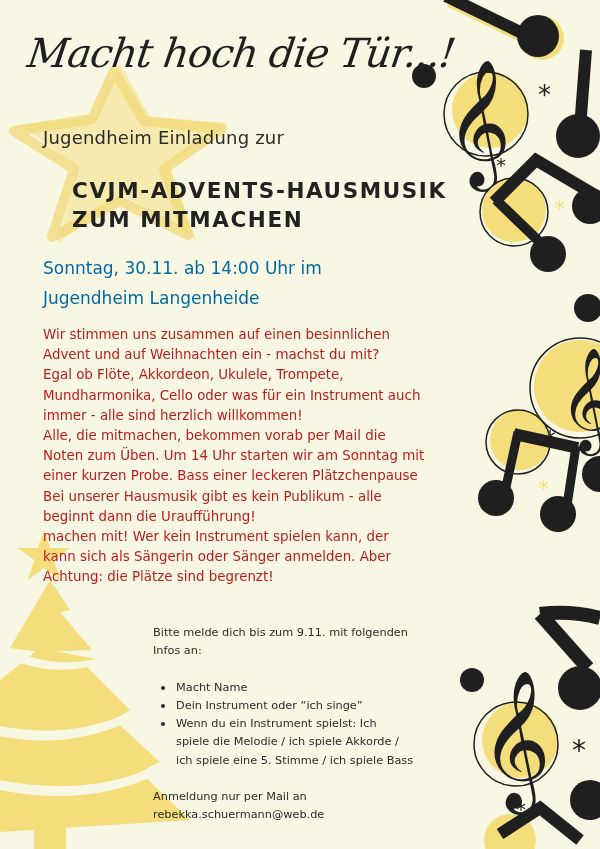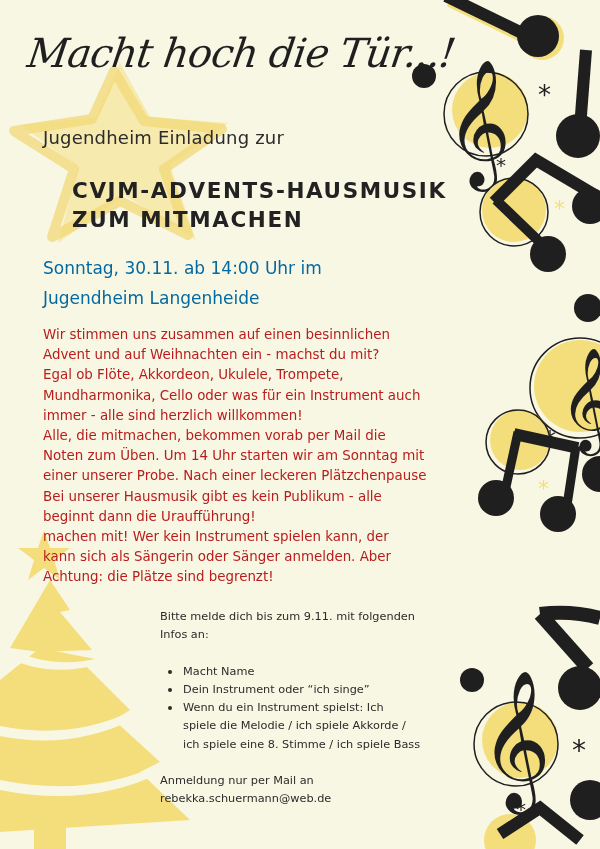--- a/index.html
+++ b/index.html
@@ -54,26 +54,25 @@
       position: absolute;
       left: 43px; top: 325px;
       width: 420px;
       font-size: 13.4px;
       line-height: 20.2px;
       color: #b91c1c;
     }
     .body-text div { white-space: nowrap; }
     .signup {
       position: absolute;
-      left: 153px; top: 608px;
+      left: 153px; top: 624px;
       width: 300px;
       font-size: 11.3px;
       line-height: 18.3px;
       color: #2b2b2b;
-      margin-left: 7px;
     }
     .signup div.line { white-space: nowrap; }
     .signup ul {
       list-style: none;
       margin: 18px 0 18px 0;
       padding-left: 0;
     }
     .signup li {
       position: relative;
       padding-left: 23px;
@@ -185,21 +184,21 @@
 </div>
 
 <div class="body-text">
   <div>Wir stimmen uns zusammen auf einen besinnlichen</div>
   <div>Advent und auf Weihnachten ein - machst du mit?</div>
   <div>Egal ob Flöte, Akkordeon, Ukulele, Trompete,</div>
   <div>Mundharmonika, Cello oder was für ein Instrument auch</div>
   <div>immer - alle sind herzlich willkommen!</div>
   <div>Alle, die mitmachen, bekommen vorab per Mail die</div>
   <div>Noten zum Üben. Um 14 Uhr starten wir am Sonntag mit</div>
-  <div>einer unserer Probe. Nach einer leckeren Plätzchenpause</div>
+  <div>einer kurzen Probe. Bass einer leckeren Plätzchenpause</div>
   <div>Bei unserer Hausmusik gibt es kein Publikum - alle</div>
   <div>beginnt dann die Uraufführung!</div>
   <div>machen mit! Wer kein Instrument spielen kann, der</div>
   <div>kann sich als Sängerin oder Sänger anmelden. Aber</div>
   <div>Achtung: die Plätze sind begrenzt!</div>
 </div>
 
 <div class="signup">
   <div class="line">Bitte melde dich bis zum 9.11. mit folgenden</div>
   <div class="line">Infos an:</div>
@@ -209,18 +208,18 @@
       <span>Macht Name</span>
     </li>
     <li>
       <span class="bullet"></span>
       <span>Dein Instrument oder “ich singe”</span>
     </li>
     <li>
       <span class="bullet"></span>
       <div>Wenn du ein Instrument spielst: Ich</div>
       <div>spiele die Melodie / ich spiele Akkorde /</div>
-      <div>ich spiele eine 8. Stimme / ich spiele Bass</div>
+      <div>ich spiele eine 5. Stimme / ich spiele Bass</div>
     </li>
   </ul>
   <div class="line">Anmeldung nur per Mail an</div>
   <div class="line">rebekka.schuermann@web.de</div>
 </div>
 
 </body></html>

